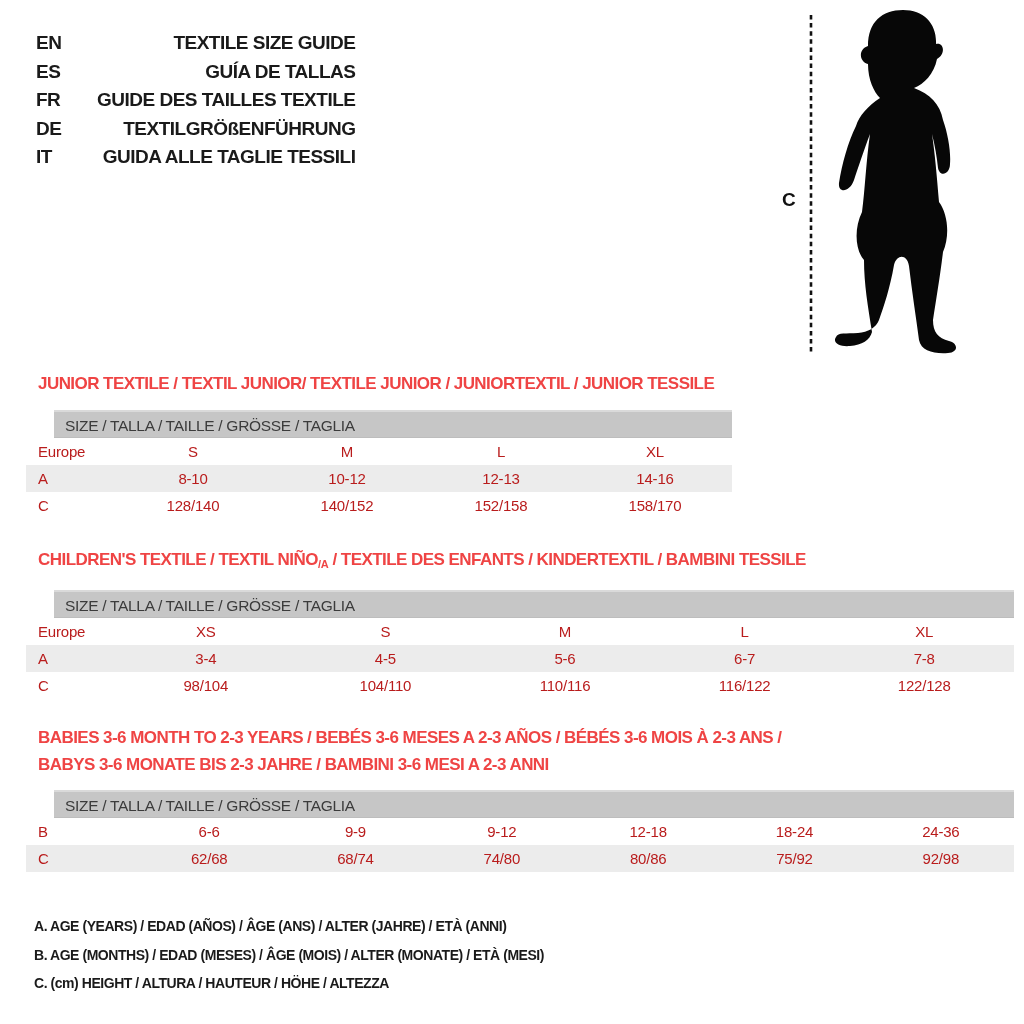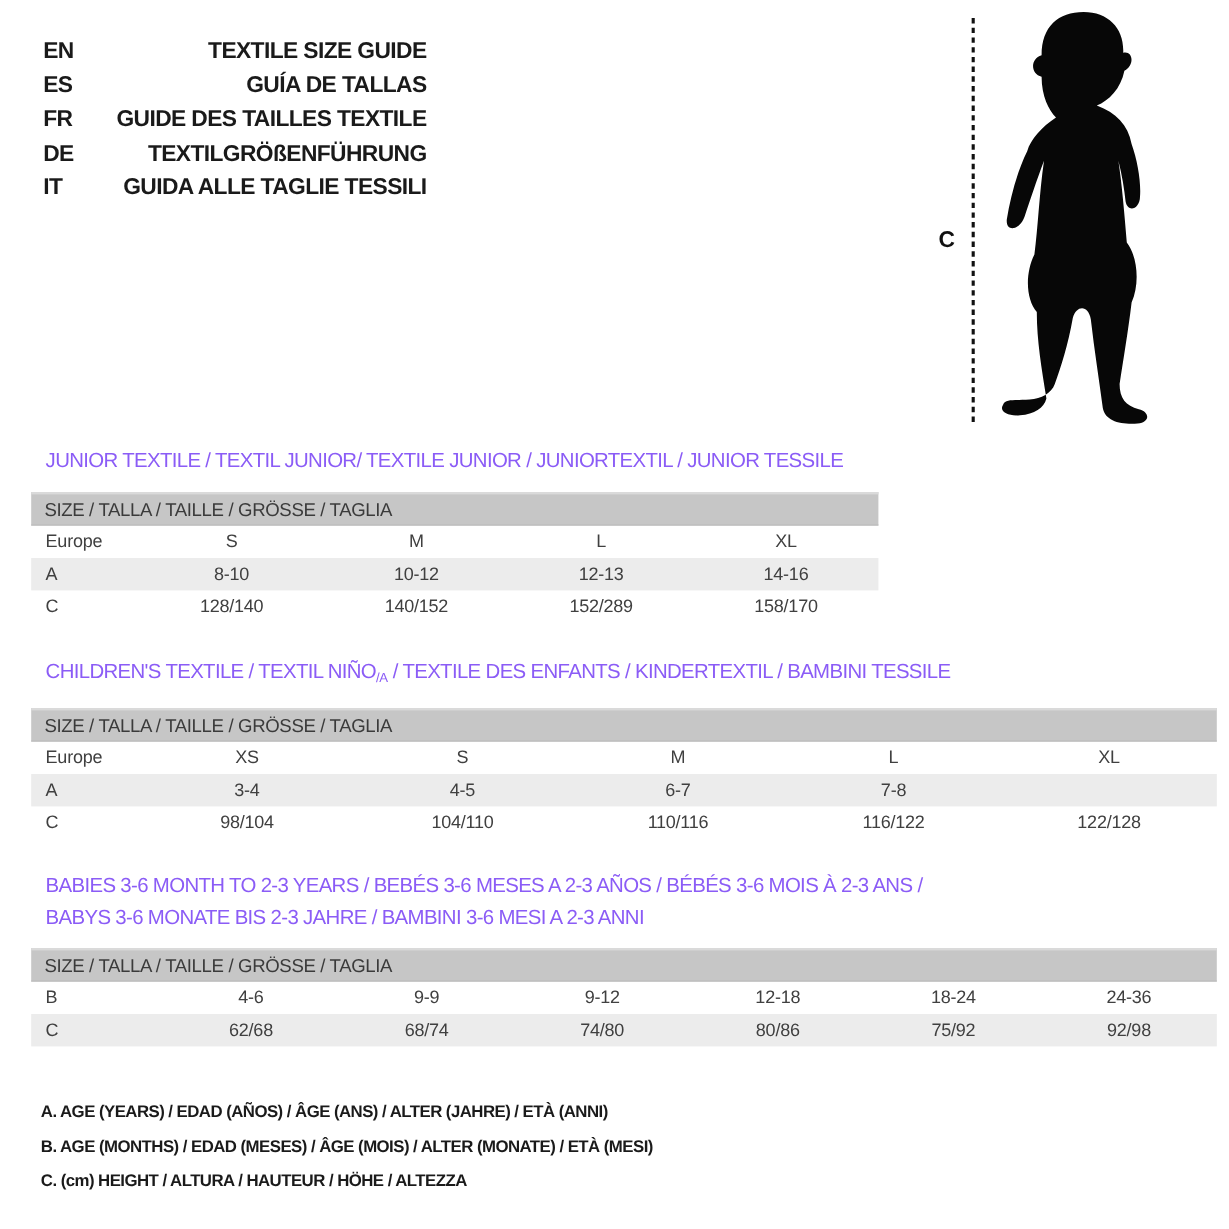--- a/index.html
+++ b/index.html
@@ -12,38 +12,38 @@
   .lang-row { display:flex; height:28.6px; line-height:28.6px;
               font-weight:bold; font-size:19px; letter-spacing:-0.5px;justify-content:space-between; }
   .lang-code { width:61px; }
 
   
   .figure { position:absolute; left:778px; top:2px; width:230px; height:360px; }
   .figure svg { display:block; }
   .figure text { font-family:"Liberation Sans", sans-serif; font-weight:bold; font-size:19px; }
 
   
-  .sec-heading { position:absolute; font-weight:normal; font-size:17px;
-                 letter-spacing:-0.55px; color:#8b5cf6; line-height:27px; white-space:nowrap; }
+  .sec-heading { position:absolute; font-weight:bold; font-size:17px;
+                 letter-spacing:-0.55px; color:#ef4444; line-height:27px; white-space:nowrap; }
   .h-junior   { left:38px; top:370px; }
   .h-children { left:38px; top:546px; }
   .h-babies   { left:38px; top:724px; white-space:normal; width:880px; }
   .sub { font-size:11px; vertical-align:-3px; letter-spacing:-0.3px; }
 
   
   .size-table { position:absolute; }
   .tbl-junior   { left:26px; top:410px; width:706px; }
   .tbl-children { left:26px; top:590px; width:988px; }
   .tbl-babies   { left:26px; top:790px; width:988px; }
   .t-head { height:28px; line-height:27px; background:#c6c6c6;
             border-top:2px solid #dadada; border-bottom:1px solid #bdbdbd;
-            padding-left:11px; font-size:15.5px; color:#3b3b3b; letter-spacing:-0.3px; }
+            padding-left:11px; font-size:15.5px; color:#3b3b3b; letter-spacing:-0.3px;margin-left:28px; }
   .t-rows { width:100%; }
   .t-row { display:grid; height:27px; line-height:27px; font-size:15px;
-           color:#404040; letter-spacing:-0.2px; }
+           color:#b91c1c; letter-spacing:-0.2px; }
   .t-row:nth-child(even) { background:#ececec; }
   .t-cell { text-align:center; }
   .t-label { text-align:left; padding-left:12px; }
 
   
   .notes { position:absolute; left:34px; top:912px; }
   .note-line { height:28.5px; line-height:28.5px; font-weight:bold; font-size:14px;
                letter-spacing:-0.45px; white-space:nowrap; }
 </style>
 </head>
@@ -128,21 +128,21 @@
         <span class="t-cell t-label">A</span>
         <span class="t-cell">8-10</span>
         <span class="t-cell">10-12</span>
         <span class="t-cell">12-13</span>
         <span class="t-cell">14-16</span>
       </div>
       <div class="t-row" style="grid-template-columns: 90px repeat(4, 1fr);">
         <span class="t-cell t-label">C</span>
         <span class="t-cell">128/140</span>
         <span class="t-cell">140/152</span>
-        <span class="t-cell">152/289</span>
+        <span class="t-cell">152/158</span>
         <span class="t-cell">158/170</span>
       </div>
     </div>
 </div>
 
 <div class="sec-heading h-children"><span>CHILDREN'S TEXTILE / TEXTIL NIÑO</span><span class="sub">/A</span><span> / TEXTILE DES ENFANTS / KINDERTEXTIL / BAMBINI TESSILE</span></div>
 <div class="size-table tbl-children">
   <div class="t-head">SIZE / TALLA / TAILLE / GRÖSSE / TAGLIA</div>
   <div class="t-rows">
       <div class="t-row" style="grid-template-columns: 90px repeat(5, 1fr);">
@@ -150,20 +150,21 @@
         <span class="t-cell">XS</span>
         <span class="t-cell">S</span>
         <span class="t-cell">M</span>
         <span class="t-cell">L</span>
         <span class="t-cell">XL</span>
       </div>
       <div class="t-row" style="grid-template-columns: 90px repeat(5, 1fr);">
         <span class="t-cell t-label">A</span>
         <span class="t-cell">3-4</span>
         <span class="t-cell">4-5</span>
+        <span class="t-cell">5-6</span>
         <span class="t-cell">6-7</span>
         <span class="t-cell">7-8</span>
       </div>
       <div class="t-row" style="grid-template-columns: 90px repeat(5, 1fr);">
         <span class="t-cell t-label">C</span>
         <span class="t-cell">98/104</span>
         <span class="t-cell">104/110</span>
         <span class="t-cell">110/116</span>
         <span class="t-cell">116/122</span>
         <span class="t-cell">122/128</span>
@@ -173,21 +174,21 @@
 
 <div class="sec-heading h-babies">
   <div>BABIES 3-6 MONTH TO 2-3 YEARS / BEBÉS 3-6 MESES A 2-3 AÑOS / BÉBÉS 3-6 MOIS À 2-3 ANS /</div>
   <div>BABYS 3-6 MONATE BIS 2-3 JAHRE / BAMBINI 3-6 MESI A 2-3 ANNI</div>
 </div>
 <div class="size-table tbl-babies">
   <div class="t-head">SIZE / TALLA / TAILLE / GRÖSSE / TAGLIA</div>
   <div class="t-rows">
       <div class="t-row" style="grid-template-columns: 110px repeat(6, 1fr);">
         <span class="t-cell t-label">B</span>
-        <span class="t-cell">4-6</span>
+        <span class="t-cell">6-6</span>
         <span class="t-cell">9-9</span>
         <span class="t-cell">9-12</span>
         <span class="t-cell">12-18</span>
         <span class="t-cell">18-24</span>
         <span class="t-cell">24-36</span>
       </div>
       <div class="t-row" style="grid-template-columns: 110px repeat(6, 1fr);">
         <span class="t-cell t-label">C</span>
         <span class="t-cell">62/68</span>
         <span class="t-cell">68/74</span>

